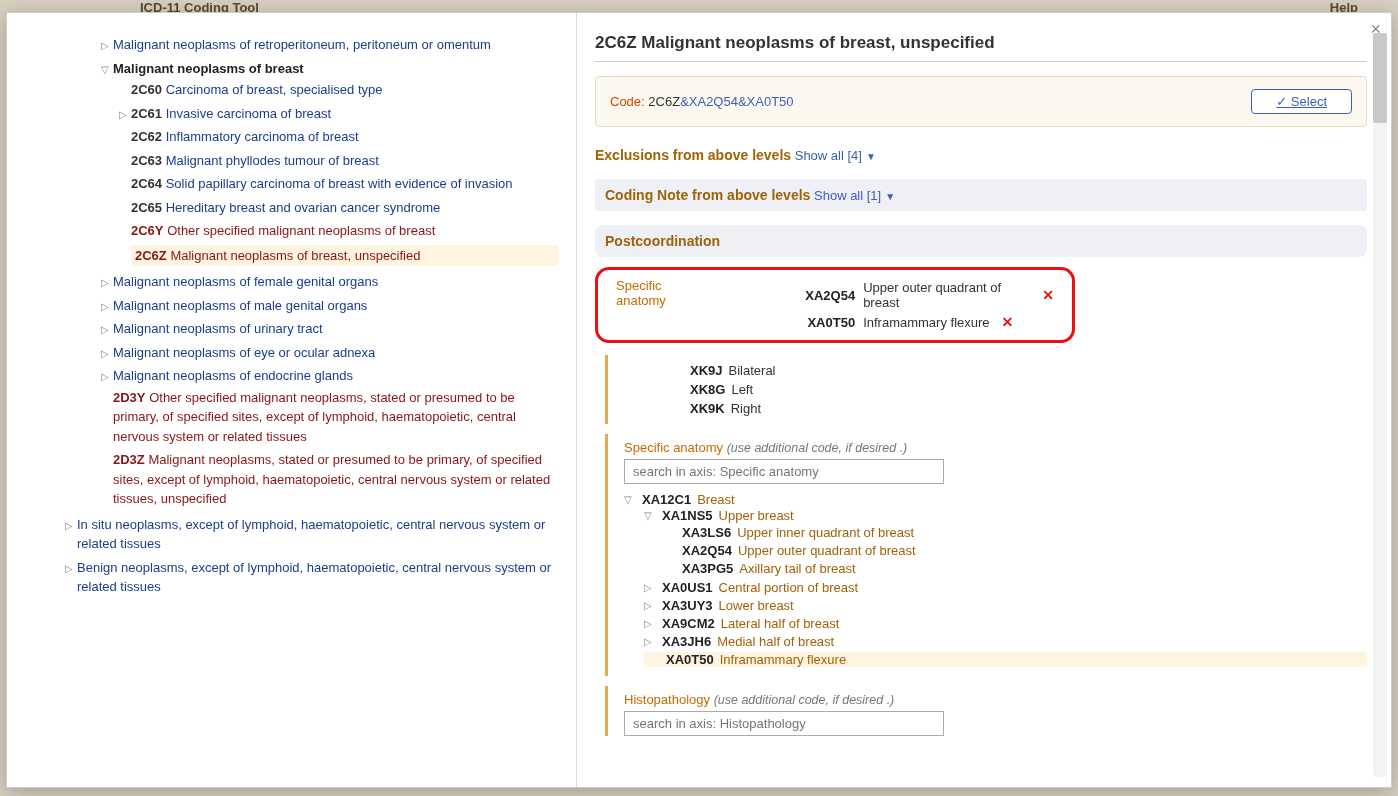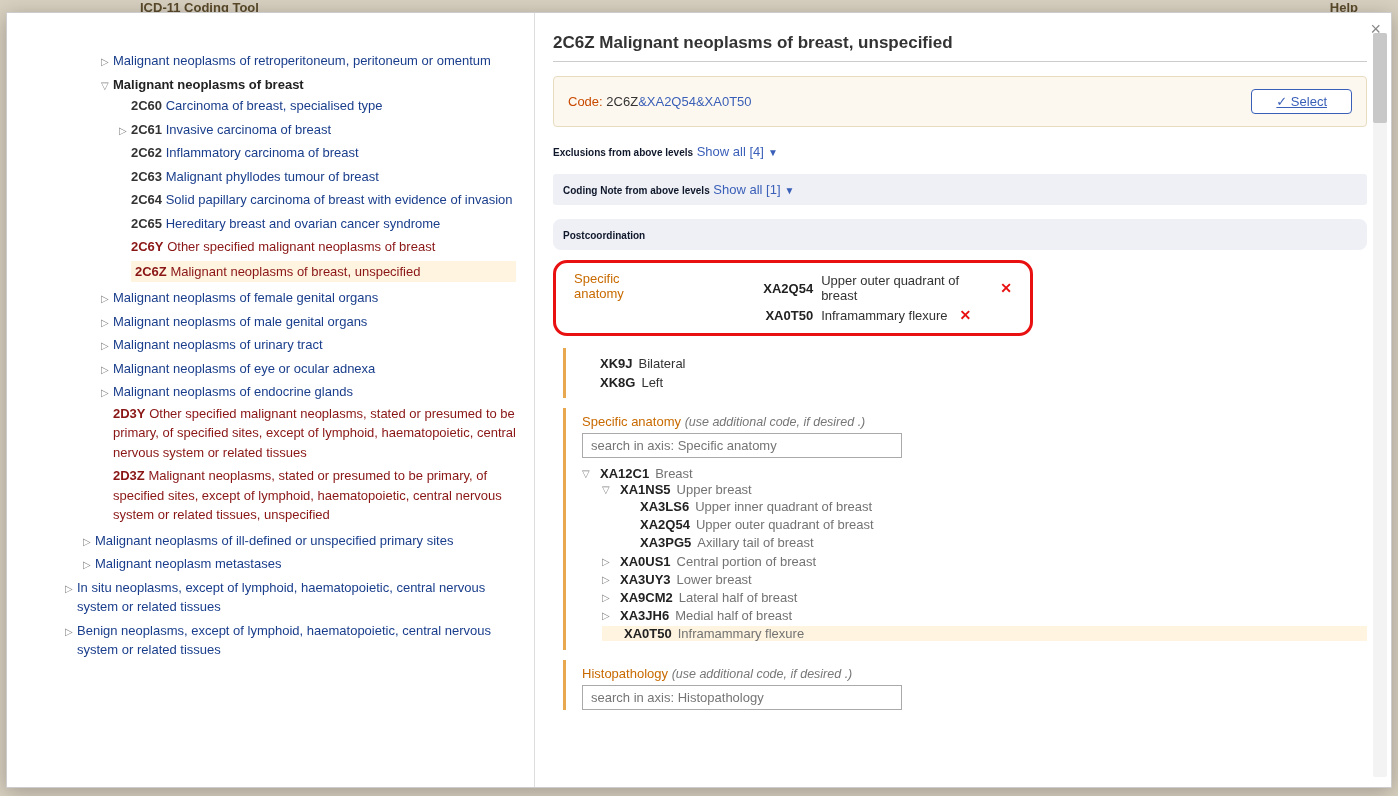--- a/index.html
+++ b/index.html
@@ -1,64 +1,64 @@
 <!DOCTYPE html>
 <html><head>
 <meta charset="utf-8">
 <style>
 * { box-sizing: border-box; margin: 0; padding: 0; }
 html, body { width: 1398px; height: 796px; font-family: Verdana, Geneva, sans-serif; font-size: 13px; color: #333; overflow: hidden; background: #f0ece4; }
 .backdrop { position: absolute; inset: 0; background: #d8d0c0; }
 .header-ghost { position: absolute; top: 0; left: 0; right: 0; height: 12px; color: #5a4a2a; font-weight: bold; padding-left: 140px; }
 .modal { position: absolute; top: 12px; left: 6px; right: 6px; bottom: 8px; background: #fff; border: 1px solid #ccc; box-shadow: 0 4px 20px rgba(0,0,0,0.25); display: flex; }
 .close-x { position: absolute; top: 6px; right: 10px; color: #888; font-size: 18px; cursor: pointer; z-index: 5; }
-.left-pane { width: 528px; border-right: 1px solid #ddd; overflow-y: auto; padding: 36px 12px 20px 6px; position: relative; }
+.left-pane { width: 570px; border-right: 1px solid #ddd; overflow-y: auto; padding: 20px 12px 20px 6px; position: relative; }
 .left-pane::-webkit-scrollbar { width: 14px; }
 .left-pane::-webkit-scrollbar-thumb { background: #ccc; border-radius: 2px; }
 .right-pane { flex: 1; overflow-y: auto; padding: 20px 24px 12px 18px; position: relative; }
 .right-pane::-webkit-scrollbar { width: 14px; }
 .right-pane::-webkit-scrollbar-thumb { background: #ccc; border-radius: 2px; }
 .tree ul { list-style: none; padding-left: 18px; }
 .tree li { padding: 2px 0; line-height: 1.5; }
 .arrow { display: inline-block; width: 12px; color: #888; font-size: 10px; vertical-align: top; margin-top: 3px; }
 .tnode { display: inline-block; width: calc(100% - 18px); vertical-align: top; }
 .code { font-weight: bold; color: #333; }
 .tlink { color: #1a3e8c; }
 .tlink-red { color: #8a1515; }
 .bold-black { font-weight: bold; color: #222; }
 .selected { background: #fff4e0; display: inline-block; padding: 1px 4px; }
 .entity-title { font-size: 17px; font-weight: bold; color: #333; padding-bottom: 8px; border-bottom: 1px solid #ccc; margin-bottom: 14px; }
 .code-box { background: #fdf8ef; border: 1px solid #e8dcc0; border-radius: 4px; padding: 12px 14px; display: flex; align-items: center; justify-content: space-between; margin-bottom: 14px; }
 .code-label { color: #c84a00; font-weight: normal; }
 .code-main { color: #333; font-weight: normal; }
 .code-ext { color: #3a5fb8; }
 .select-btn { background: #fff; border: 1px solid #3a5fb8; color: #3a5fb8; padding: 4px 24px; border-radius: 4px; cursor: pointer; font-size: 13px; text-decoration: underline; }
-.section-h { font-weight: bold; font-size: 10px; color: #0f172a; margin: 6px 0 6px 0; display: inline-block; }
+.section-h { font-weight: bold; font-size: 14px; color: #a16207; margin: 6px 0 6px 0; display: inline-block; }
 .show-all { color: #3a5fb8; font-size: 13px; font-weight: normal; cursor: pointer; }
 .caret-blue { color: #3a5fb8; font-size: 10px; margin-left: 4px; }
 .gray-bar { background: #eef0f6; border-radius: 3px; padding: 8px 10px; margin: 10px 0; }
 .postcoord-bar { background: #eef0f6; border-radius: 8px; padding: 8px 10px; margin: 14px 0 10px 0; }
 .highlight-box { border: 3px solid #e81010; border-radius: 14px; padding: 8px 18px 8px 18px; margin: 0 0 12px 0; width: 480px; }
 .axis-title { color: #c86a00; font-size: 13px; }
 .sa-row { display: flex; align-items: center; gap: 8px; padding: 2px 0; }
 .sa-code { font-weight: bold; color: #222; min-width: 64px; text-align: right; }
 .sa-label { color: #333; }
 .x-remove { color: #e81010; font-weight: bold; cursor: pointer; font-size: 14px; margin-left: 4px; }
 .sub-block { border-left: 3px solid #e8a850; margin: 10px 0 4px 10px; padding: 6px 0 6px 16px; }
 .sub-block .axis-hdr { color: #c86a00; }
 .use-note { color: #777; font-style: italic; font-size: 12.5px; }
 .lat-row { padding: 2px 0 2px 18px; }
-.lat-code { font-weight: bold; color: #222; margin-right: 6px; }
+.lat-code { font-weight: bold; color: #222; margin-right: 6px; margin-left: 48px; }
 .search-input { width: 320px; padding: 4px 8px; font-size: 13px; border: 1px solid #aaa; margin: 4px 0 6px 0; }
 .anat-tree ul { list-style: none; padding-left: 20px; }
 .anat-tree li { padding: 1.5px 0; }
 .anat-row { display: flex; align-items: center; gap: 6px; }
 .a-arrow { display: inline-block; width: 12px; color: #888; font-size: 10px; }
 .a-code { font-weight: bold; color: #222; }
-.a-label { color: #737373; }
+.a-label { color: #a16207; }
 .a-highlight { background: #fff4e0; padding: 0 4px; }
 .scroll-host { position: absolute; right: 4px; top: 20px; bottom: 10px; width: 14px; background: #f3f3f3; border-radius: 2px; }
 .scroll-thumb { position: absolute; right: 0; width: 14px; background: #c8c8c8; border-radius: 2px; }
 </style>
 </head>
 <body>
 
 <div class="backdrop">
   <div class="header-ghost">
     <span>ICD-11 Coding Tool</span>
@@ -89,24 +89,20 @@
         <li><span class="arrow">▷</span><span class="tnode tlink">Malignant neoplasms of male genital organs</span></li>
         <li><span class="arrow">▷</span><span class="tnode tlink">Malignant neoplasms of urinary tract</span></li>
         <li><span class="arrow">▷</span><span class="tnode tlink">Malignant neoplasms of eye or ocular adnexa</span></li>
         <li><span class="arrow">▷</span><span class="tnode tlink">Malignant neoplasms of endocrine glands</span>
           <ul style="padding-left:0">
             <li><span class="arrow"></span><span class="tnode"><span class="code tlink-red">2D3Y</span> <span class="tlink-red">Other specified malignant neoplasms, stated or presumed to be primary, of specified sites, except of lymphoid, haematopoietic, central nervous system or related tissues</span></span></li>
             <li><span class="arrow"></span><span class="tnode"><span class="code tlink-red">2D3Z</span> <span class="tlink-red">Malignant neoplasms, stated or presumed to be primary, of specified sites, except of lymphoid, haematopoietic, central nervous system or related tissues, unspecified</span></span></li>
           </ul>
         </li>
       </ul>
-      <ul style="padding-left:70px">
-        <li><span class="arrow">▷</span><span class="tnode tlink">Malignant neoplasms of ill-defined or unspecified primary sites</span></li>
-        <li><span class="arrow">▷</span><span class="tnode tlink">Malignant neoplasm metastases</span></li>
-      </ul>
       <ul style="padding-left:52px">
         <li><span class="arrow">▷</span><span class="tnode tlink">In situ neoplasms, except of lymphoid, haematopoietic, central nervous system or related tissues</span></li>
         <li><span class="arrow">▷</span><span class="tnode tlink">Benign neoplasms, except of lymphoid, haematopoietic, central nervous system or related tissues</span></li>
       </ul>
     </div>
   </div>
 
   <div class="right-pane">
     <div class="entity-title">2C6Z Malignant neoplasms of breast, unspecified</div>
 
@@ -146,20 +142,21 @@
             <span class="sa-label">Inframammary flexure</span>
             <span class="x-remove">✕</span>
           </div>
         </div>
       </div>
     </div>
 
     <div class="sub-block">
       <div class="lat-row"><span class="lat-code">XK9J</span><span>Bilateral</span></div>
       <div class="lat-row"><span class="lat-code">XK8G</span><span>Left</span></div>
+      <div class="lat-row"><span class="lat-code">XK9K</span><span>Right</span></div>
     </div>
 
     <div class="sub-block">
       <div><span class="axis-hdr">Specific anatomy</span> <span class="use-note">(use additional code, if desired .)</span></div>
       <input class="search-input" placeholder="search in axis: Specific anatomy" style="">
       <div class="anat-tree">
         <ul style="padding-left:0">
           <li>
               <div class="anat-row">
                 <span class="a-arrow">▽</span>

